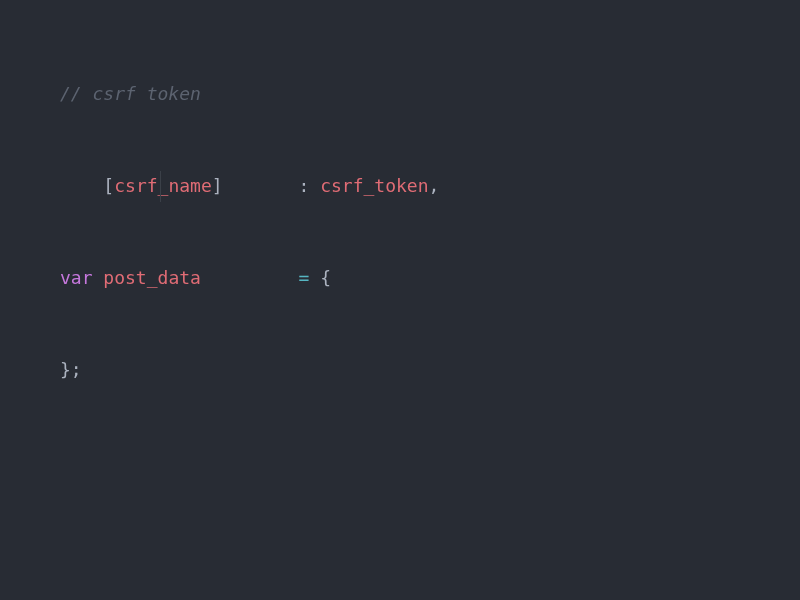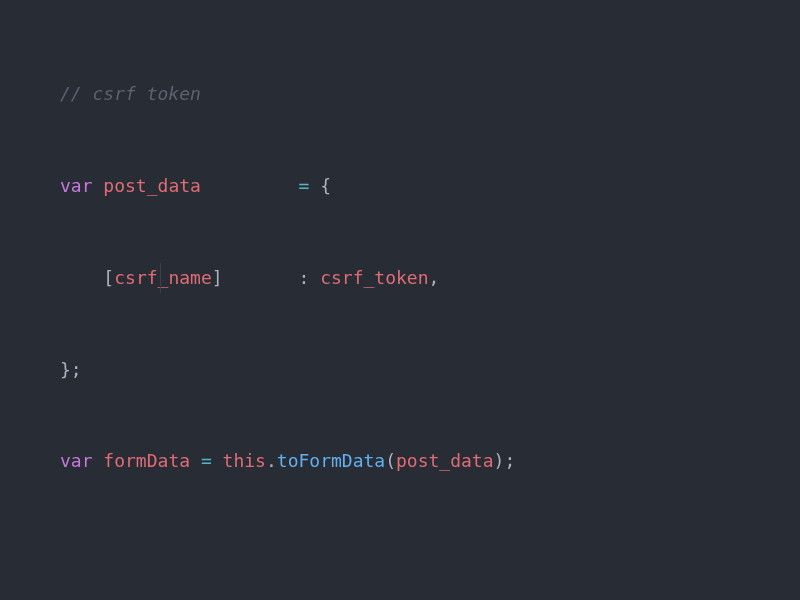--- a/index.html
+++ b/index.html
@@ -38,27 +38,26 @@
   .c-pun { color: #abb2bf; }
   .c-fn  { color: #61afef; }
 </style>
 </head>
 <body>
 
 <div class="editor">
 
 <div class="line"><span class="c-cmt">// csrf token</span></div>
 
+<div class="line"><span class="guide g1"></span>    <span class="c-pun">[</span><span class="c-var">csrf_name</span><span class="c-pun">]</span>       <span class="c-pun">:</span> <span class="c-var">csrf_token</span><span class="c-pun">,</span></div>
+
 <div class="line"><span class="c-kw">var</span> <span class="c-var">post_data</span>         <span class="c-op">=</span> <span class="c-pun">{</span></div>
-
-<div class="line"><span class="guide g1"></span>    <span class="c-pun">[</span><span class="c-var">csrf_name</span><span class="c-pun">]</span>       <span class="c-pun">:</span> <span class="c-var">csrf_token</span><span class="c-pun">,</span></div>
 
 <div class="line"><span class="c-pun">};</span></div>
 
-<div class="line"><span class="c-kw">var</span> <span class="c-var">formData</span> <span class="c-op">=</span> <span class="c-var">this</span><span class="c-pun">.</span><span class="c-fn">toFormData</span><span class="c-pun">(</span><span class="c-var">post_data</span><span class="c-pun">);</span></div>
 
 <div class="line">&nbsp;</div>
 
 
 
 
 
 
 
 

